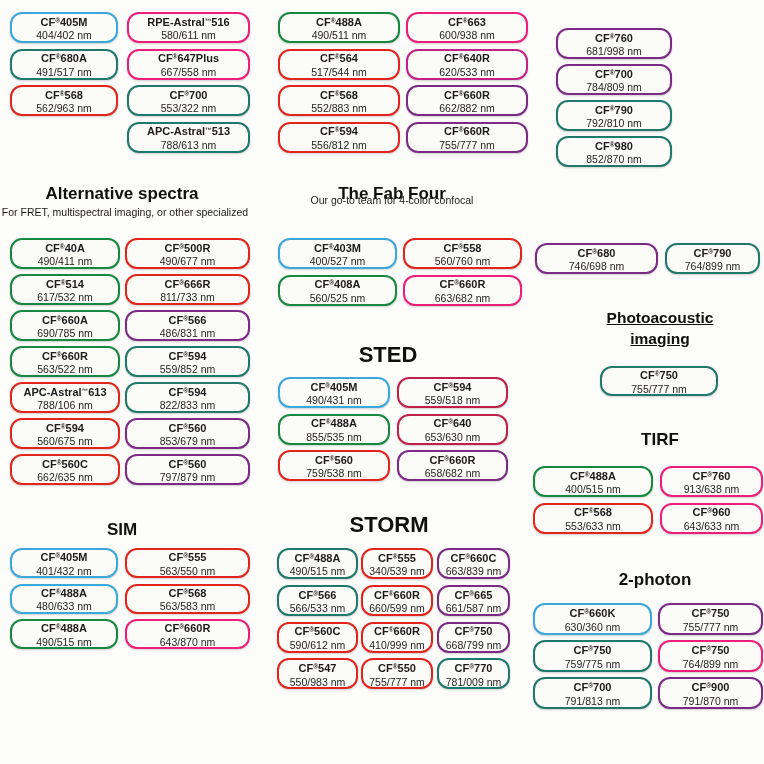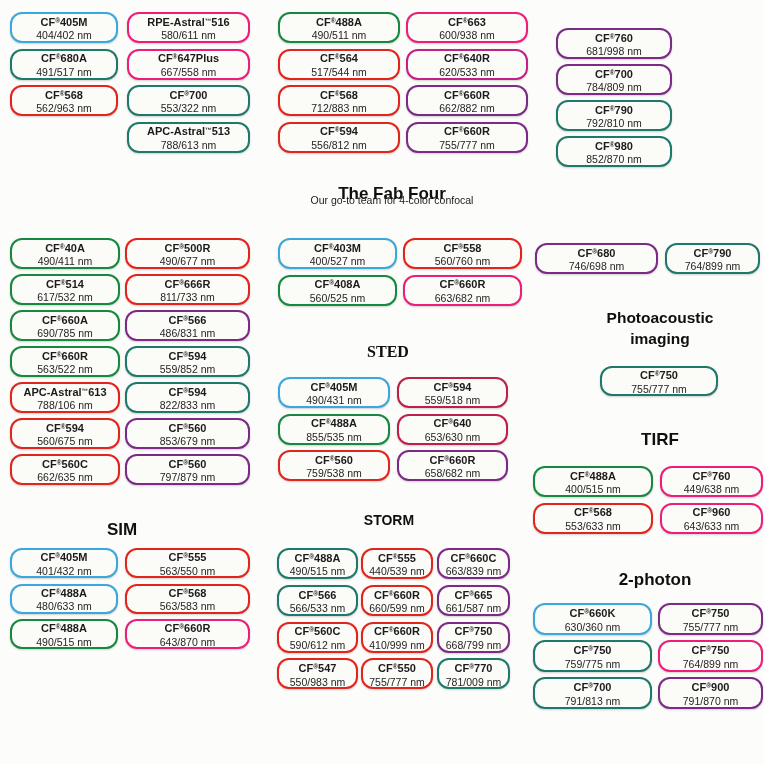--- a/index.html
+++ b/index.html
@@ -13,21 +13,21 @@
     display:flex;flex-direction:column;align-items:center;justify-content:center;
     box-shadow:0 1px 2px rgba(50,50,50,.22);
   }
   .dye-name{font-size:11px;font-weight:bold;color:#1d1a1b;line-height:13px;white-space:nowrap;}
   .dye-nm{font-size:10.5px;color:#262324;line-height:12px;white-space:nowrap;}
   .reg{font-size:60%;vertical-align:0.5em;}
   .section-title{
     position:absolute;transform:translateX(-50%);
     font-weight:bold;color:#100f0f;white-space:nowrap;text-align:center;line-height:1.2;
   }
-  .section-title.wrap{white-space:normal;line-height:1.35;}
+  .section-title.wrap{white-space:normal;line-height:1.35;text-decoration:underline;}
   .section-subtitle{
     position:absolute;transform:translateX(-50%);
     font-size:10.5px;color:#1d1a1b;white-space:nowrap;text-align:center;
   }
 </style>
 </head>
 <body>
 
 <div id="canvas">
     <div class="pill" style="left: 10px; top: 12px; width: 108px; height: 31px; border-color: rgb(58, 167, 221);">
@@ -61,21 +61,21 @@
     <div class="pill" style="left: 278px; top: 12px; width: 122px; height: 31px; border-color: rgb(23, 136, 63);">
       <div class="dye-name">CF<span class="reg">®</span>488A</div>
       <div class="dye-nm">490/511 nm</div>
     </div>
     <div class="pill" style="left: 278px; top: 48.5px; width: 122px; height: 31px; border-color: rgb(225, 37, 28);">
       <div class="dye-name">CF<span class="reg">®</span>564</div>
       <div class="dye-nm">517/544 nm</div>
     </div>
     <div class="pill" style="left: 278px; top: 85px; width: 122px; height: 31px; border-color: rgb(225, 37, 28);">
       <div class="dye-name">CF<span class="reg">®</span>568</div>
-      <div class="dye-nm">712/883 nm</div>
+      <div class="dye-nm">552/883 nm</div>
     </div>
     <div class="pill" style="left: 278px; top: 121.5px; width: 122px; height: 31px; border-color: rgb(225, 37, 28);">
       <div class="dye-name">CF<span class="reg">®</span>594</div>
       <div class="dye-nm">556/812 nm</div>
     </div>
     <div class="pill" style="left: 406px; top: 12px; width: 122px; height: 31px; border-color: rgb(236, 30, 121);">
       <div class="dye-name">CF<span class="reg">®</span>663</div>
       <div class="dye-nm">600/938 nm</div>
     </div>
     <div class="pill" style="left: 406px; top: 48.5px; width: 122px; height: 31px; border-color: rgb(195, 33, 135);">
@@ -99,20 +99,22 @@
       <div class="dye-nm">784/809 nm</div>
     </div>
     <div class="pill" style="left: 556px; top: 100px; width: 116px; height: 31px; border-color: rgb(31, 120, 106);">
       <div class="dye-name">CF<span class="reg">®</span>790</div>
       <div class="dye-nm">792/810 nm</div>
     </div>
     <div class="pill" style="left: 556px; top: 136px; width: 116px; height: 31px; border-color: rgb(31, 120, 106);">
       <div class="dye-name">CF<span class="reg">®</span>980</div>
       <div class="dye-nm">852/870 nm</div>
     </div>
+    <div class="section-title" style="left: 122px; top: 184px; font-size: 17px;">Alternative spectra</div>
+    <div class="section-subtitle" style="left: 125px; top: 206px;">For FRET, multispectral imaging, or other specialized</div>
     <div class="pill" style="left: 10px; top: 238px; width: 110px; height: 31px; border-color: rgb(23, 136, 63);">
       <div class="dye-name">CF<span class="reg">®</span>40A</div>
       <div class="dye-nm">490/411 nm</div>
     </div>
     <div class="pill" style="left: 10px; top: 274px; width: 110px; height: 31px; border-color: rgb(23, 136, 63);">
       <div class="dye-name">CF<span class="reg">®</span>514</div>
       <div class="dye-nm">617/532 nm</div>
     </div>
     <div class="pill" style="left: 10px; top: 310px; width: 110px; height: 31px; border-color: rgb(23, 136, 63);">
       <div class="dye-name">CF<span class="reg">®</span>660A</div>
@@ -173,21 +175,21 @@
       <div class="dye-nm">560/525 nm</div>
     </div>
     <div class="pill" style="left: 403px; top: 238px; width: 119px; height: 31px; border-color: rgb(225, 37, 28);">
       <div class="dye-name">CF<span class="reg">®</span>558</div>
       <div class="dye-nm">560/760 nm</div>
     </div>
     <div class="pill" style="left: 403px; top: 274.5px; width: 119px; height: 31px; border-color: rgb(236, 30, 121);">
       <div class="dye-name">CF<span class="reg">®</span>660R</div>
       <div class="dye-nm">663/682 nm</div>
     </div>
-    <div class="section-title" style="left: 388px; top: 342px; font-size: 16px; font-family: Liberation Serif, serif;">STED</div>
+    <div class="section-title" style="left: 388px; top: 342px; font-size: 22px;">STED</div>
     <div class="pill" style="left: 278px; top: 377px; width: 112px; height: 31px; border-color: rgb(58, 167, 221);">
       <div class="dye-name">CF<span class="reg">®</span>405M</div>
       <div class="dye-nm">490/431 nm</div>
     </div>
     <div class="pill" style="left: 278px; top: 413.5px; width: 112px; height: 31px; border-color: rgb(23, 136, 63);">
       <div class="dye-name">CF<span class="reg">®</span>488A</div>
       <div class="dye-nm">855/535 nm</div>
     </div>
     <div class="pill" style="left: 278px; top: 450px; width: 112px; height: 31px; border-color: rgb(225, 37, 28);">
       <div class="dye-name">CF<span class="reg">®</span>560</div>
@@ -236,40 +238,40 @@
       <div class="dye-nm">563/550 nm</div>
     </div>
     <div class="pill" style="left: 125px; top: 583.5px; width: 125px; height: 30px; border-color: rgb(225, 37, 28);">
       <div class="dye-name">CF<span class="reg">®</span>568</div>
       <div class="dye-nm">563/583 nm</div>
     </div>
     <div class="pill" style="left: 125px; top: 619px; width: 125px; height: 30px; border-color: rgb(236, 30, 121);">
       <div class="dye-name">CF<span class="reg">®</span>660R</div>
       <div class="dye-nm">643/870 nm</div>
     </div>
-    <div class="section-title" style="left: 389px; top: 512px; font-size: 14px;">STORM</div>
+    <div class="section-title" style="left: 389px; top: 512px; font-size: 22px;">STORM</div>
     <div class="pill" style="left: 277px; top: 548px; width: 81px; height: 31px; border-color: rgb(31, 120, 106);">
       <div class="dye-name">CF<span class="reg">®</span>488A</div>
       <div class="dye-nm">490/515 nm</div>
     </div>
     <div class="pill" style="left: 277px; top: 584.8px; width: 81px; height: 31px; border-color: rgb(31, 120, 106);">
       <div class="dye-name">CF<span class="reg">®</span>566</div>
       <div class="dye-nm">566/533 nm</div>
     </div>
     <div class="pill" style="left: 277px; top: 621.6px; width: 81px; height: 31px; border-color: rgb(225, 37, 28);">
       <div class="dye-name">CF<span class="reg">®</span>560C</div>
       <div class="dye-nm">590/612 nm</div>
     </div>
     <div class="pill" style="left: 277px; top: 658.4px; width: 81px; height: 31px; border-color: rgb(225, 37, 28);">
       <div class="dye-name">CF<span class="reg">®</span>547</div>
       <div class="dye-nm">550/983 nm</div>
     </div>
     <div class="pill" style="left: 361px; top: 548px; width: 72px; height: 31px; border-color: rgb(225, 37, 28);">
       <div class="dye-name">CF<span class="reg">®</span>555</div>
-      <div class="dye-nm">440/539 nm</div>
+      <div class="dye-nm">340/539 nm</div>
     </div>
     <div class="pill" style="left: 361px; top: 584.8px; width: 72px; height: 31px; border-color: rgb(225, 37, 28);">
       <div class="dye-name">CF<span class="reg">®</span>660R</div>
       <div class="dye-nm">660/599 nm</div>
     </div>
     <div class="pill" style="left: 361px; top: 621.6px; width: 72px; height: 31px; border-color: rgb(225, 37, 28);">
       <div class="dye-name">CF<span class="reg">®</span>660R</div>
       <div class="dye-nm">410/999 nm</div>
     </div>
     <div class="pill" style="left: 361px; top: 658.4px; width: 72px; height: 31px; border-color: rgb(225, 37, 28);">
@@ -296,21 +298,21 @@
     <div class="pill" style="left: 533px; top: 466px; width: 120px; height: 31px; border-color: rgb(23, 136, 63);">
       <div class="dye-name">CF<span class="reg">®</span>488A</div>
       <div class="dye-nm">400/515 nm</div>
     </div>
     <div class="pill" style="left: 533px; top: 502.5px; width: 120px; height: 31px; border-color: rgb(225, 37, 28);">
       <div class="dye-name">CF<span class="reg">®</span>568</div>
       <div class="dye-nm">553/633 nm</div>
     </div>
     <div class="pill" style="left: 660px; top: 466px; width: 103px; height: 31px; border-color: rgb(236, 30, 121);">
       <div class="dye-name">CF<span class="reg">®</span>760</div>
-      <div class="dye-nm">449/638 nm</div>
+      <div class="dye-nm">913/638 nm</div>
     </div>
     <div class="pill" style="left: 660px; top: 502.5px; width: 103px; height: 31px; border-color: rgb(236, 30, 121);">
       <div class="dye-name">CF<span class="reg">®</span>960</div>
       <div class="dye-nm">643/633 nm</div>
     </div>
     <div class="section-title" style="left: 655px; top: 570px; font-size: 17px;">2-photon</div>
     <div class="pill" style="left: 533px; top: 603px; width: 119px; height: 32px; border-color: rgb(58, 167, 221);">
       <div class="dye-name">CF<span class="reg">®</span>660K</div>
       <div class="dye-nm">630/360 nm</div>
     </div>

